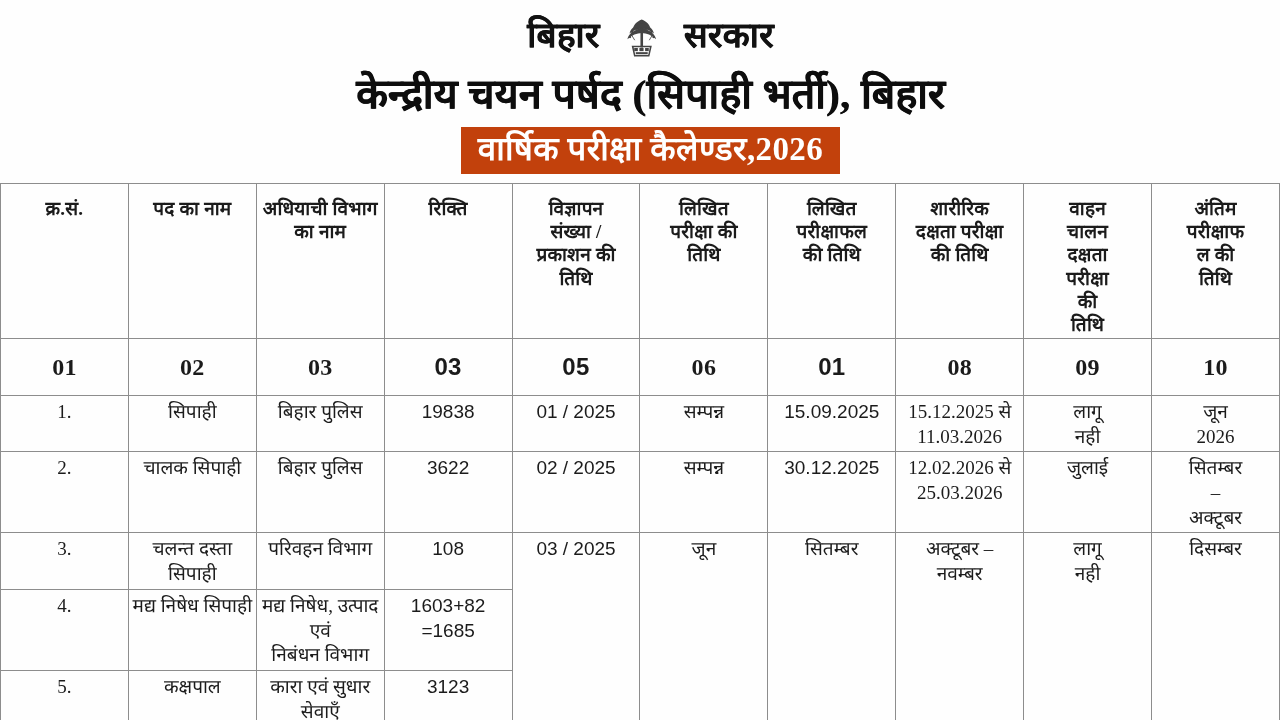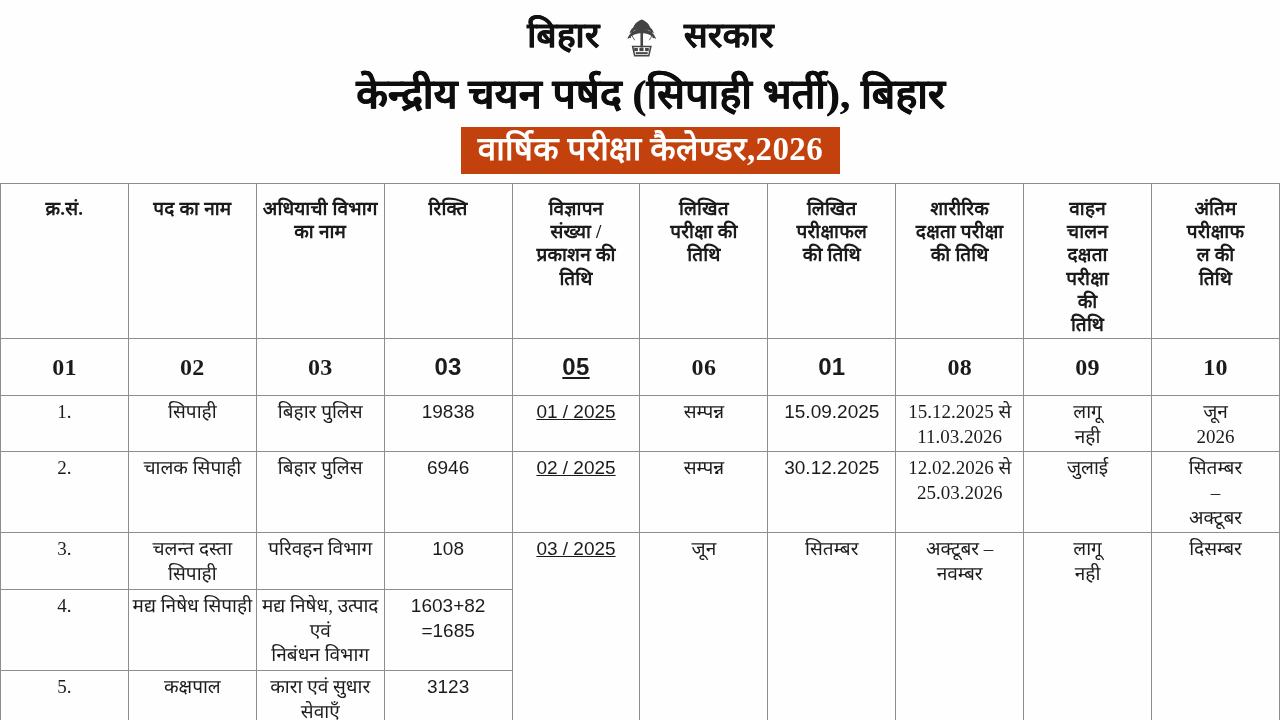--- a/index.html
+++ b/index.html
@@ -124,21 +124,21 @@
   table.cal tr.data td {
     font-size: 19px;
     line-height: 1.3;
     padding-top: 4px;
   }
 
   td.c-sno  { width: 68px; }
   td.c-post { width: 224px; }
   td.c-dept { width: 228px; }
   td.c-vac  { width: 102px; font-family: "Liberation Sans", sans-serif; font-size: 18px; }
-  td.c-adv  { width: 123px; font-family: "Liberation Sans", sans-serif; font-size: 18px; text-decoration: underline; }
+  td.c-adv  { width: 123px; font-family: "Liberation Sans", sans-serif; font-size: 18px; }
   td.c-writ { width: 105px; }
   td.c-wres { width: 120px; font-family: "Liberation Sans", sans-serif; font-size: 18px; }
   td.c-pet  { width: 142px; margin-top: 8px; }
   td.c-drv  { width: 83px; margin-top: 40px; }
   td.c-fin  { width: 85px; }
 
   td.c-vac.hindi, td.c-adv.hindi, td.c-wres.hindi {
     font-family: "Liberation Serif", "DejaVu Serif", serif;
     font-size: 19px;
   }
@@ -292,21 +292,21 @@
 
         <tr class="data r2">
           <td class="c-sno">2.</td>
           <td class="c-post">
               <span class="line2">चालक सिपाही</span>
             </td>
           <td class="c-dept">
               <span class="line2">बिहार पुलिस</span>
             </td>
           <td class="c-vac">
-              <span class="line2">6946</span>
+              <span class="line2">3622</span>
             </td>
           <td class="c-adv">
               <span class="line2 nowrapline">02 / 2025</span>
             </td>
           <td class="c-writ hindi">
               <span class="line2">सम्पन्न</span>
             </td>
           <td class="c-wres">
               <span class="line2">30.12.2025</span>
             </td>

